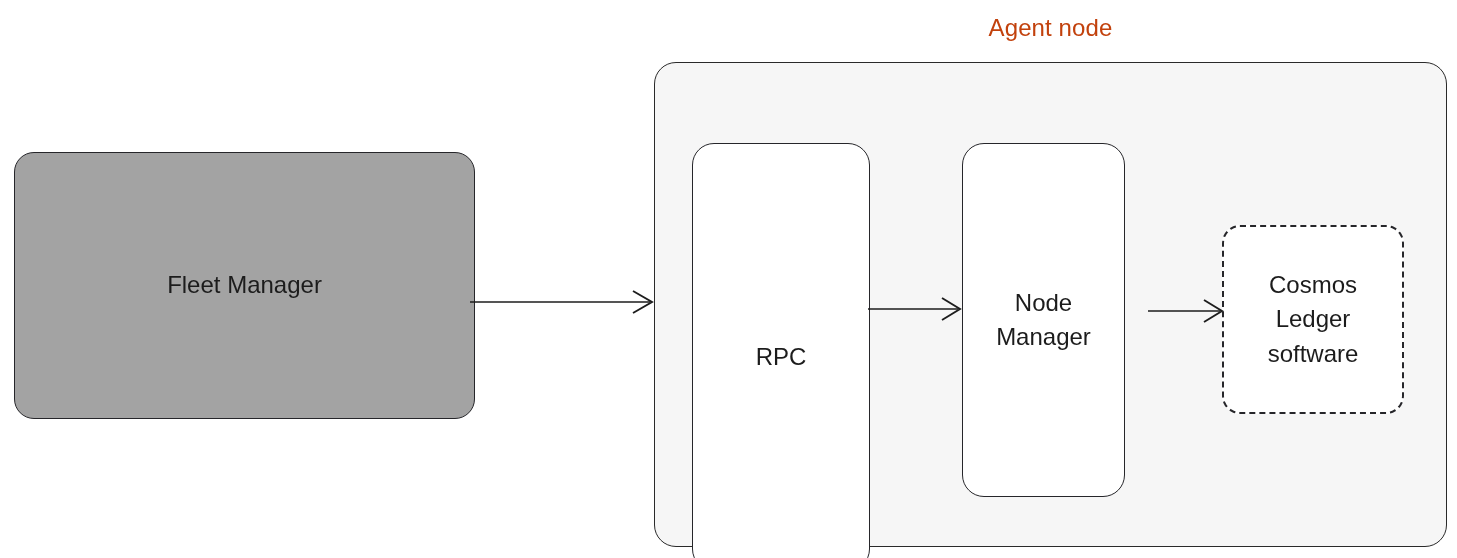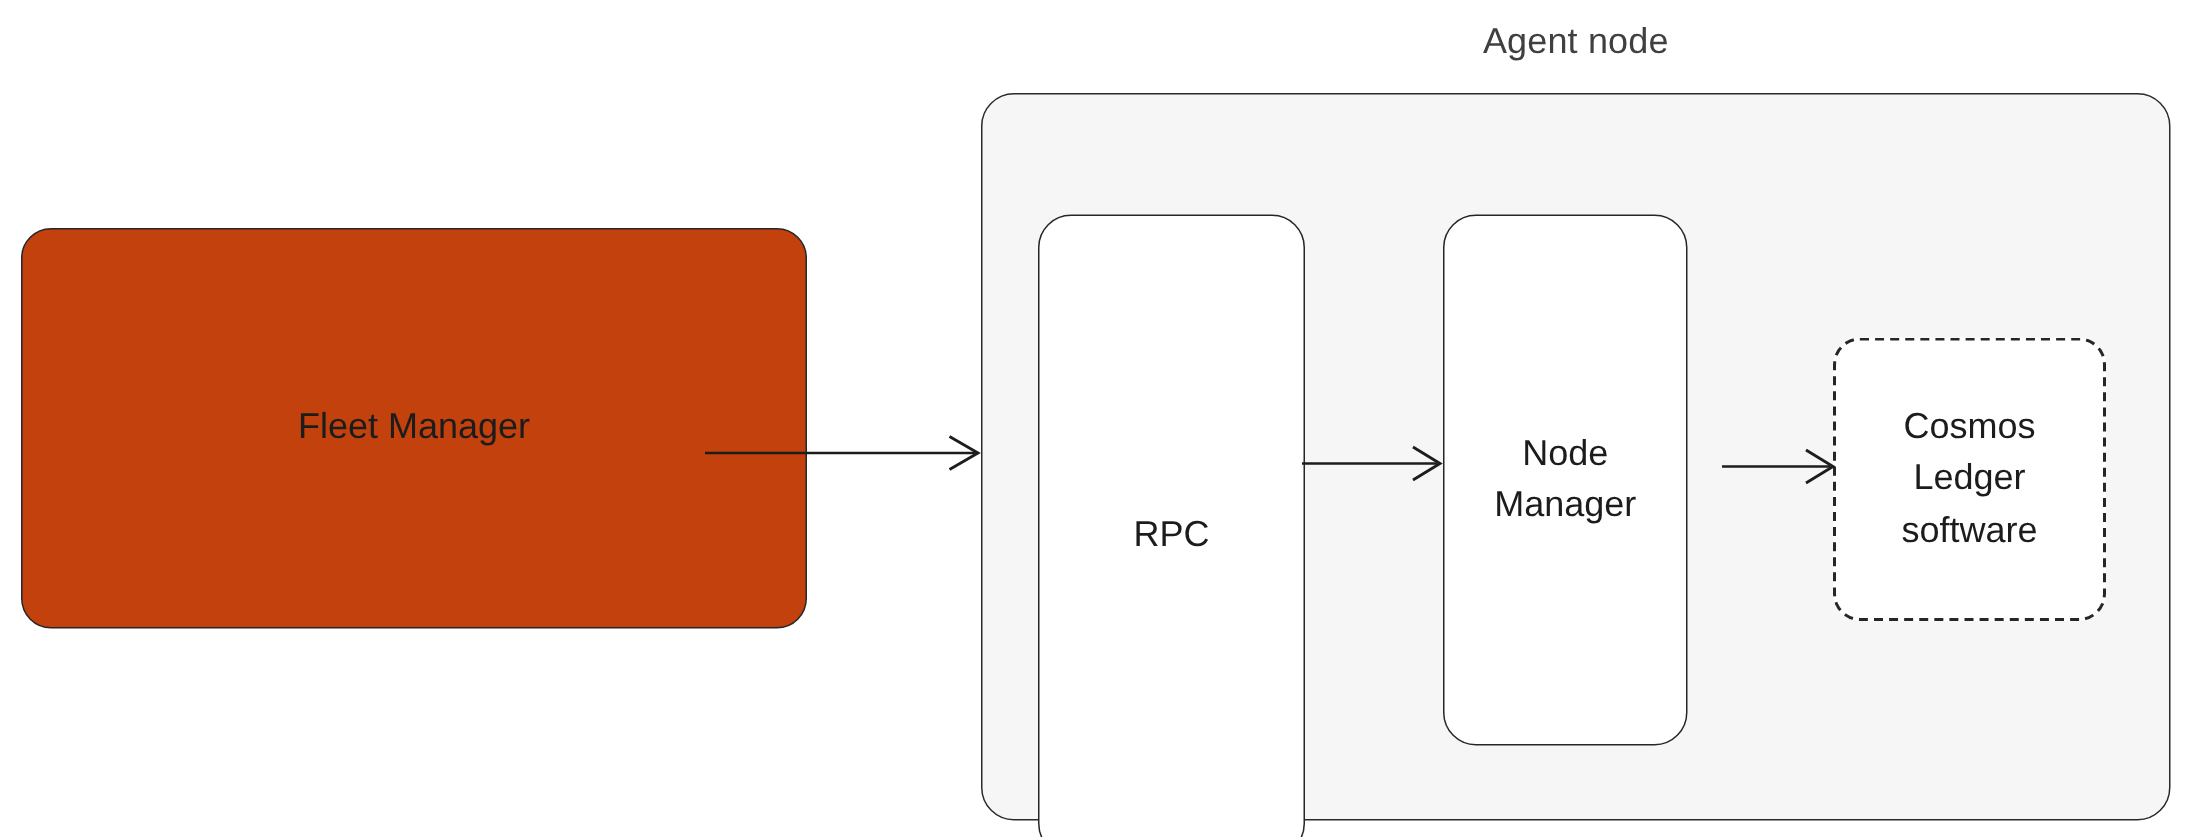--- a/index.html
+++ b/index.html
@@ -20,21 +20,21 @@
   }
 
   
   #agent-node-title {
     position: absolute;
     left: 654px;
     top: 14px;
     width: 793px;
     text-align: center;
     font-size: 24px;
-    color: #404040;
+    color: #c2410c;
     letter-spacing: 0.1px;
     line-height: 1.2;
   }
   #agent-node-container {
     position: absolute;
     left: 654px;
     top: 62px;
     width: 793px;
     height: 485px;
     box-sizing: border-box;
@@ -60,23 +60,23 @@
   }
   .node-box.dashed {
     border-style: dashed;
     border-width: 2.4px;
     border-radius: 18px;
   }
 
   #fleet-manager-box {
     left: 14px;
     top: 152px;
-    width: 524px;
+    width: 461px;
     height: 267px;
-    background: #c2410c;
+    background: #a3a3a3;
     border-width: 1.6px;
     border-radius: 20px;
   }
   #rpc-box {
     left: 692px;
     top: 143px;
     width: 178px;
     height: 428px;
   }
   #node-manager-box {

